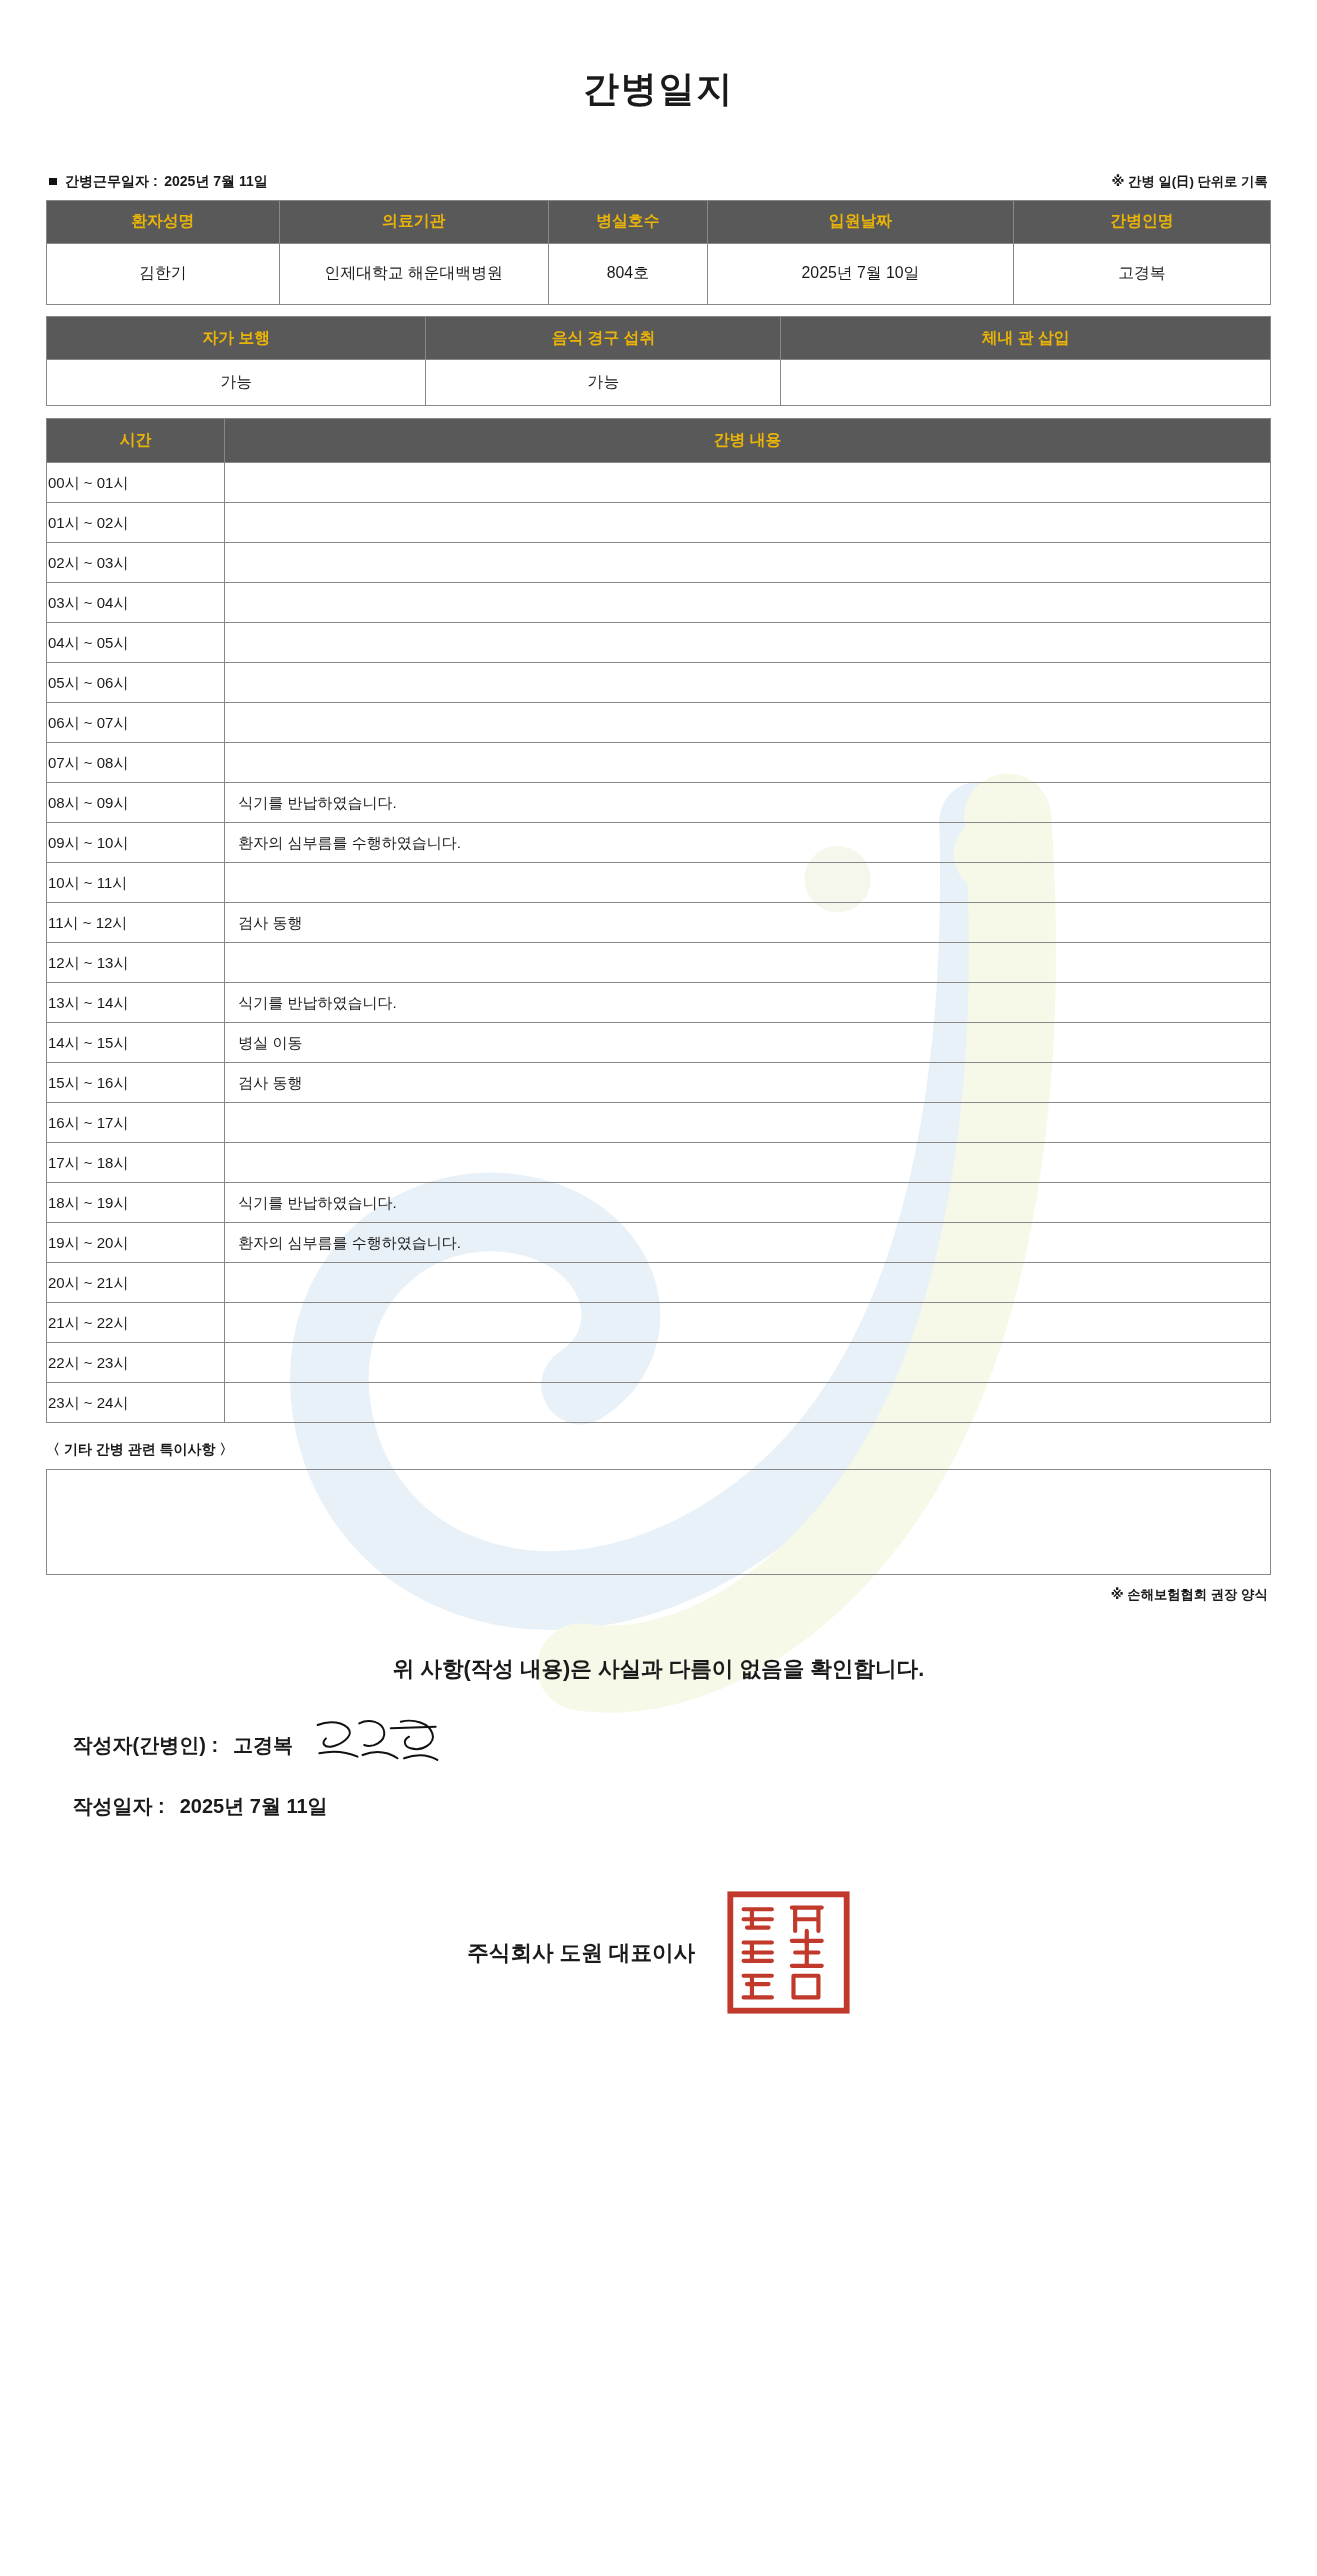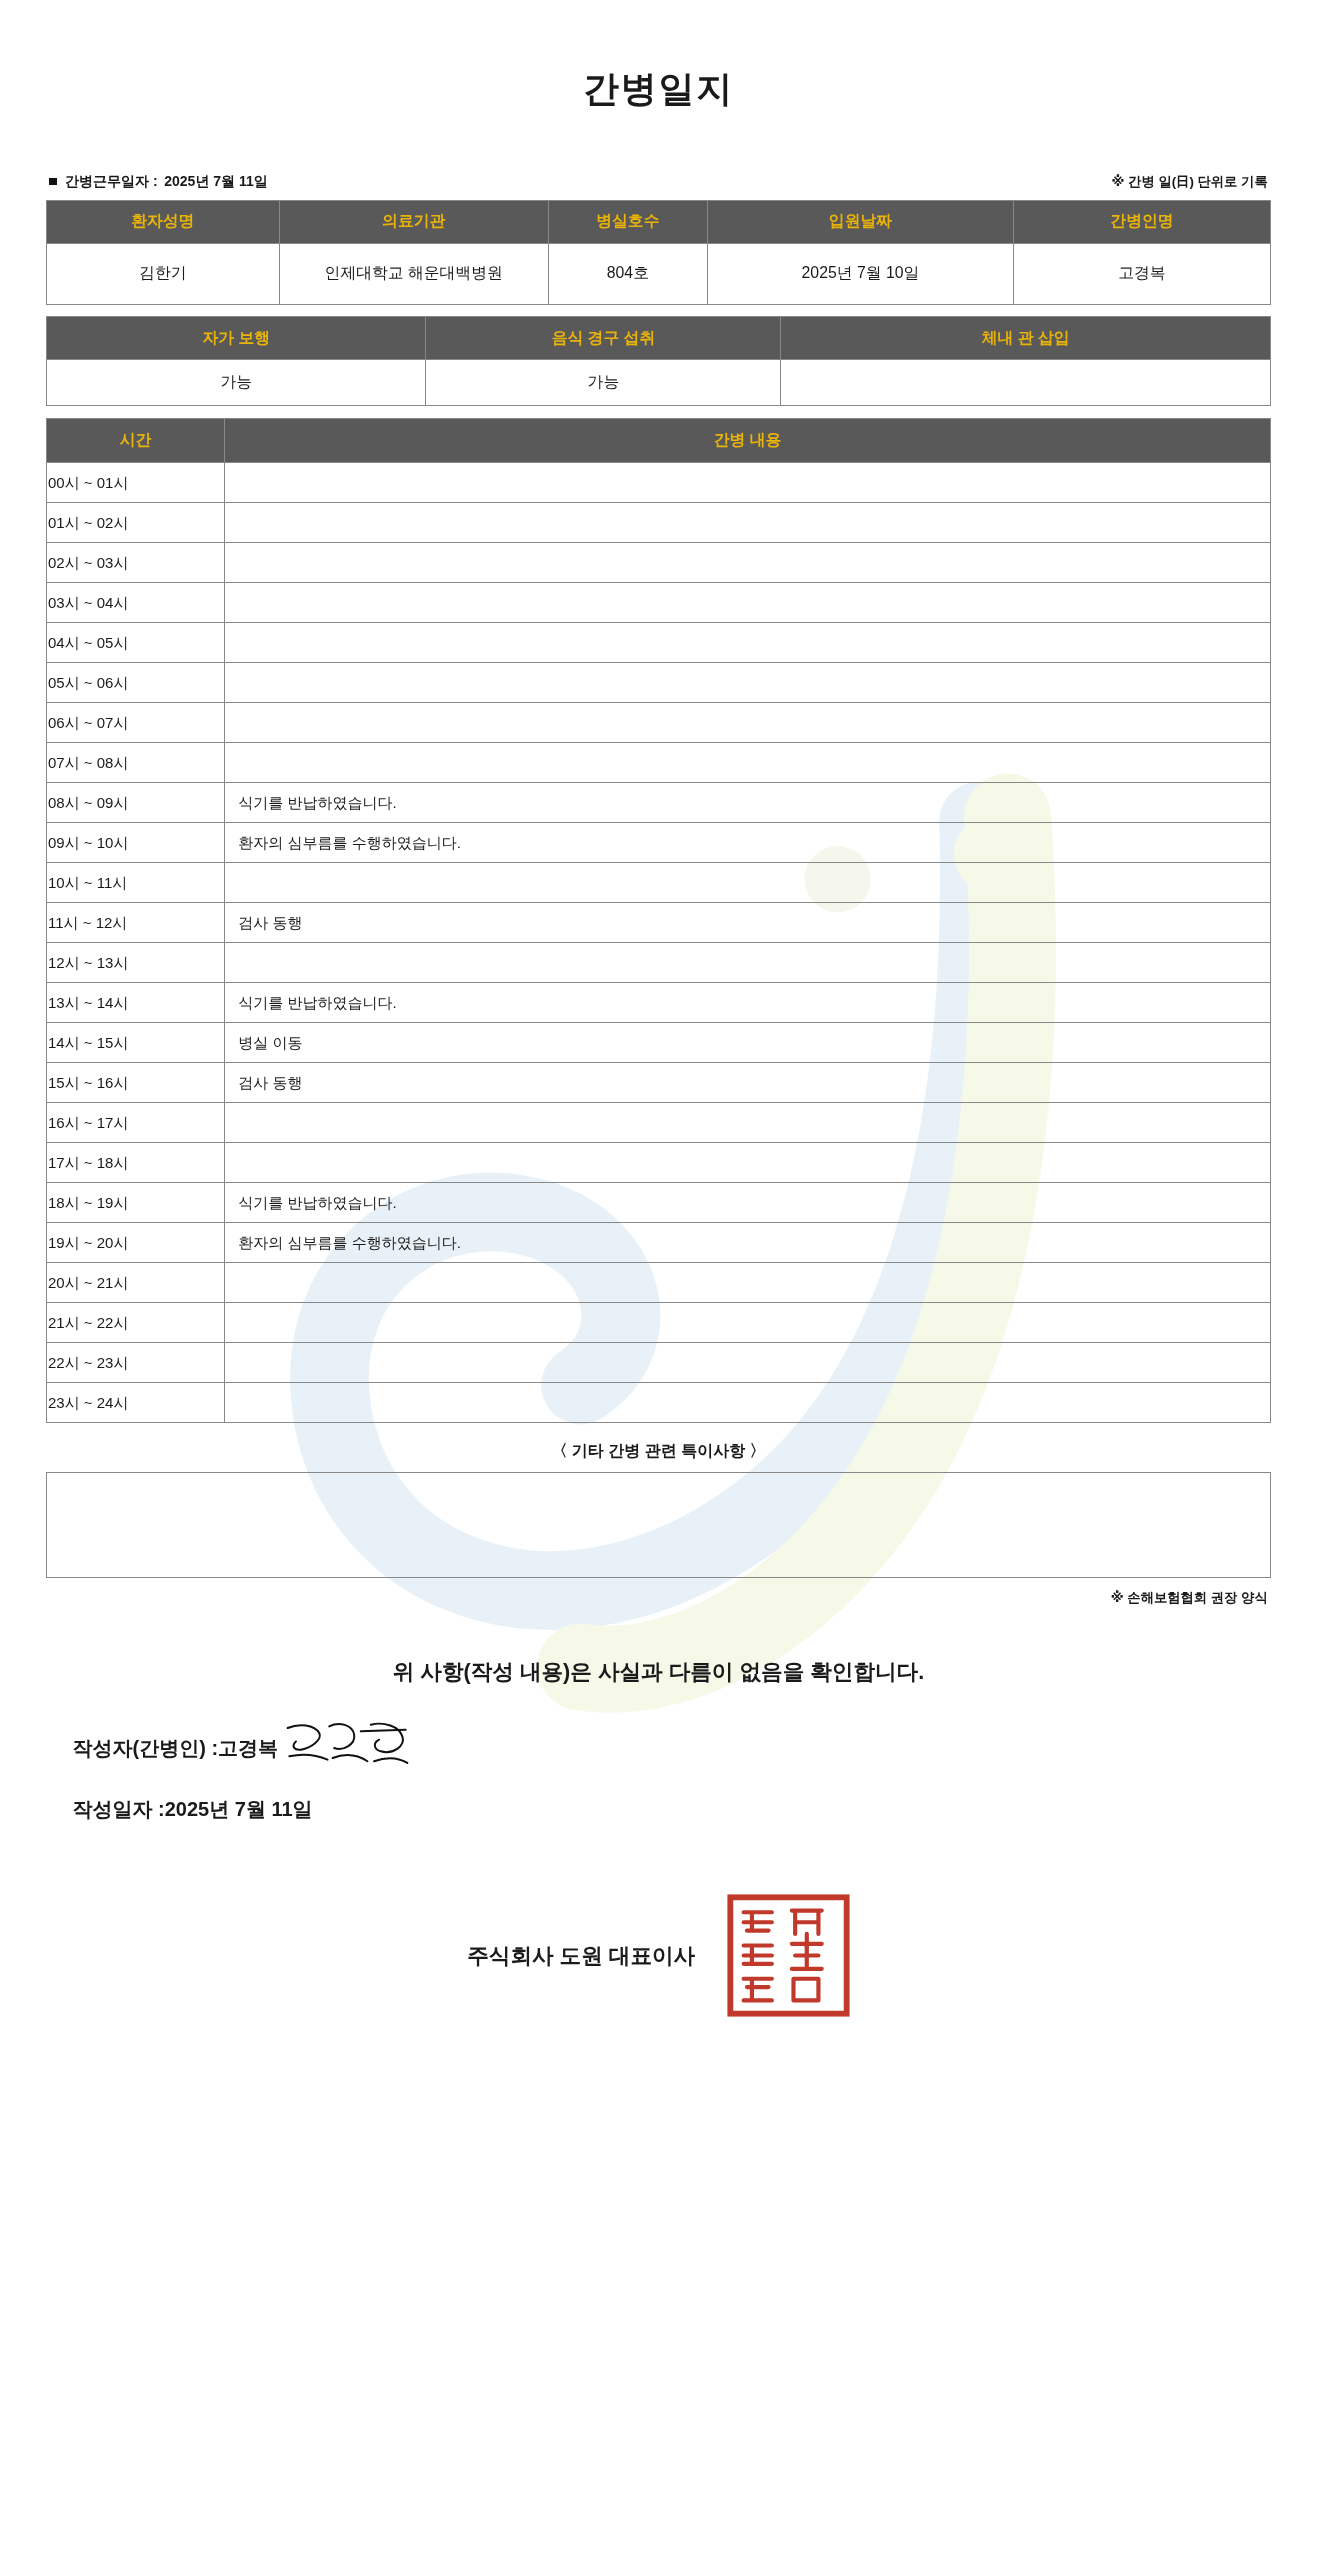--- a/index.html
+++ b/index.html
@@ -117,22 +117,22 @@
     width: 178px;
   }
   .t-hours td.note-cell {
     text-align: left;
     padding-left: 13.3px;
     font-size: 15px;
   }
 
   
   .remarks-caption {
-    text-align: center;
-    font-size: 16px;
+    text-align: left;
+    font-size: 14px;
     font-weight: bold;
     margin-top: 18px;
     margin-bottom: 10px;
   }
   .remarks-box {
     border: 0.8px solid #888;
     height: 106px;
     width: 100%;
     box-sizing: border-box;
   }
@@ -151,21 +151,21 @@
     font-weight: bold;
     margin-top: 50px;
     margin-bottom: 30px;
   }
   .sign-line {
     font-size: 20px;
     font-weight: bold;
     margin: 15px 0 0 26.5px;
     display: flex;
     align-items: center;
-    gap: 0;
+    gap: 15px;
     position: relative;
   }
   .sign-label { white-space: nowrap; }
   .sign-value { white-space: nowrap; }
   .signature-img {
     position: relative;
     top: -3.3px;
     margin-left: 3.3px;
   }
 

